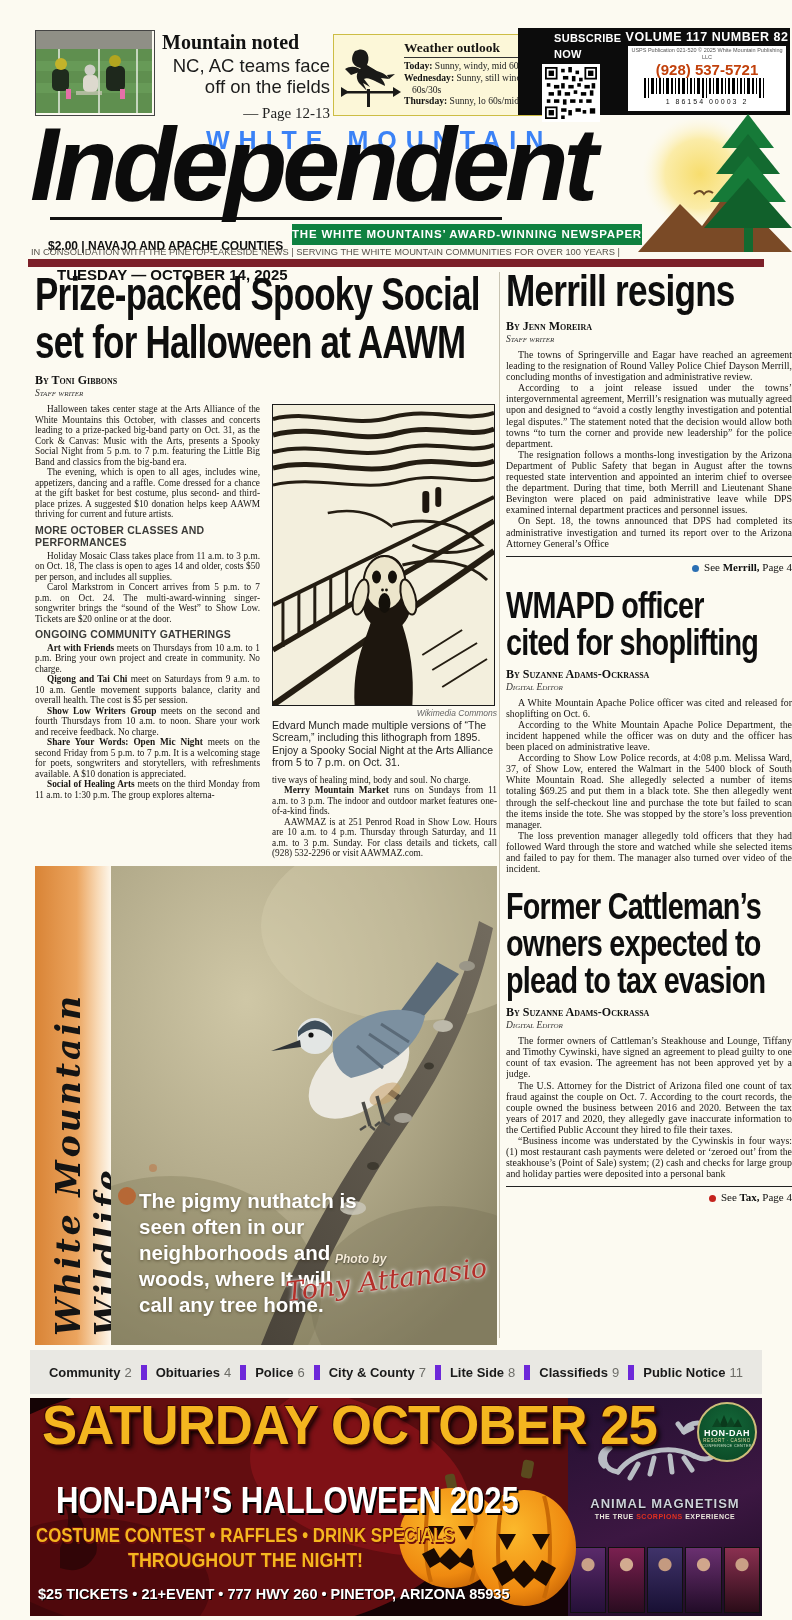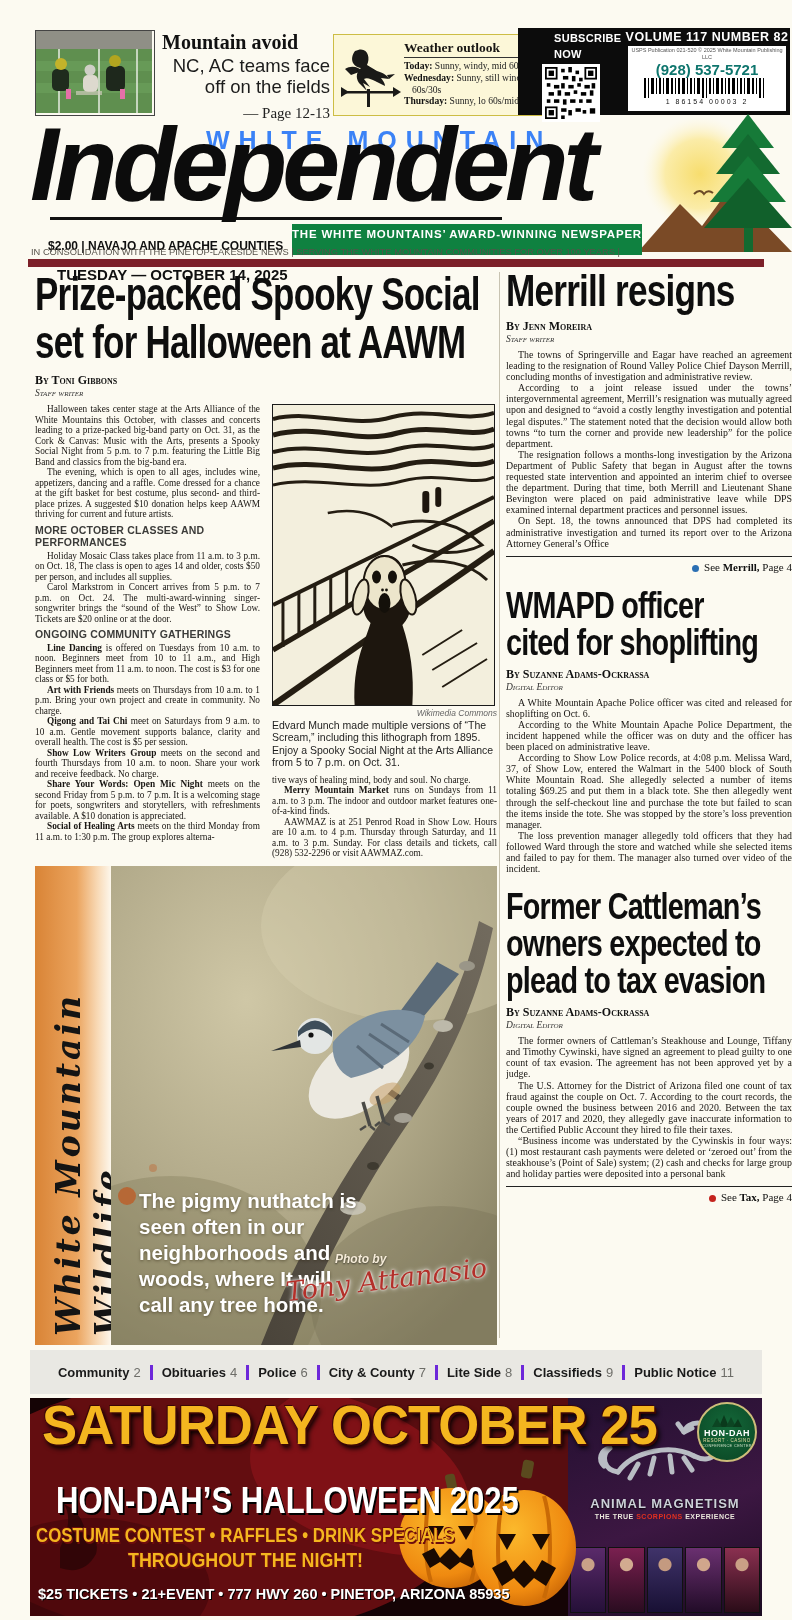--- a/index.html
+++ b/index.html
@@ -22,32 +22,32 @@
   .wline b{color:#111;}
 
   .subscribe{left:518px;top:28px;width:272px;height:87px;background:#0c0c0c;display:flex;}
   .sub-left{width:106px;display:flex;flex-direction:column;align-items:center;}
   .sub-label{font:bold 11px/16px "Liberation Sans",sans-serif;color:#fff;letter-spacing:.3px;margin-top:2px;margin-left:36px;}
   .qr{background:#fff;padding:3px;margin-top:2px;line-height:0;}
   .sub-right{flex:1;display:flex;flex-direction:column;}
   .sub-vol{font:bold 12.5px/18px "Liberation Sans",sans-serif;color:#fff;text-align:center;letter-spacing:.5px;}
   .sub-panel{background:#fff;margin:0 4px 4px 4px;flex:1;text-align:center;padding-top:1px;}
   .sub-usps{font:5.5px/7px "Liberation Sans",sans-serif;color:#555;}
-  .sub-phone{font:bold 15px/17px "Liberation Sans",sans-serif;color:#0f766e;}
+  .sub-phone{font:bold 15px/17px "Liberation Sans",sans-serif;color:#c2410c;}
   .sub-digits{font:7px/7px "Liberation Sans",sans-serif;color:#111;letter-spacing:2px;}
 
   
   .mast-art{left:598px;top:112px;}
   .mast-kicker{left:206px;top:126px;font:bold 25px "Liberation Sans",sans-serif;color:#3b82f6;letter-spacing:9px;}
   .mast-title{left:30px;top:112px;font:italic 800 104px/104px "Liberation Sans",sans-serif;
               letter-spacing:-5px;color:#0c0c0c;z-index:3;}
   .mast-rule{left:50px;top:217px;width:452px;height:2.5px;background:#111;z-index:2;}
   .mast-date{left:57px;top:221px;font:bold 15px "Liberation Sans",sans-serif;color:#0f0f0f;z-index:4;margin-top:45px;}
   .mast-price{left:48px;top:239px;font:bold 12px "Liberation Sans",sans-serif;color:#0f0f0f;z-index:4;}
-  .green-banner{left:292px;top:224px;width:350px;height:31px;background:#0f8140;z-index:4;
+  .green-banner{left:292px;top:224px;width:350px;height:21px;background:#0f8140;z-index:4;
     font:bold 11.5px/21px "Liberation Sans",sans-serif;color:#fff;text-align:center;letter-spacing:.8px;}
   .tagline{left:31px;top:247px;width:618px;font:9.3px/11px "Liberation Sans",sans-serif;color:#56524a;z-index:4;}
   .maroon-bar{left:28px;top:259px;width:736px;height:8px;background:#7c2029;z-index:4;}
 
   
   .hl{display:block;white-space:nowrap;transform:scaleX(.76);transform-origin:0 50%;
       font:bold 46px/48px "Liberation Sans",sans-serif;letter-spacing:-1px;color:#0e0e0e;}
   .hl2{display:block;white-space:nowrap;transform:scaleX(.8);transform-origin:0 50%;
       font:bold 36px/37px "Liberation Sans",sans-serif;letter-spacing:-1px;color:#0e0e0e;}
   .hl2-big{font-size:44px;line-height:45px;}
@@ -89,21 +89,21 @@
     font:bold 20.5px/26px "Liberation Sans",sans-serif;color:#fff;text-shadow:0 1px 3px rgba(40,30,10,.5);}
   .wl-photoby{position:absolute;left:300px;top:386px;font:italic bold 12px "Liberation Sans",sans-serif;
     color:#f6ecd9;text-shadow:0 1px 2px rgba(0,0,0,.6);}
   .wl-sig{position:absolute;left:250px;top:398px;font:italic 27px "DejaVu Serif",serif;color:#b3302a;
     transform:rotate(-7deg);text-shadow:0 0 2px #fff,0 0 5px #fff;}
 
   
   .index-bar{left:30px;top:1350px;width:732px;height:44px;background:#e9e8e3;
     display:flex;align-items:center;justify-content:center;}
   .ix{font:bold 13px "Liberation Sans",sans-serif;color:#1a1a1a;padding:0 9px;white-space:nowrap;}
-  .ix + .ix{border-left:3px solid #6d28d9;}
+  .ix + .ix{border-left:6px solid #6d28d9;}
   .ix .pg{font:400 13px "Liberation Sans",sans-serif;font-style:normal;color:#6d6d68;margin-left:4px;}
 
   
   .ad{left:30px;top:1398px;width:732px;height:218px;background:#140405;overflow:hidden;}
   .ad-bg{position:absolute;left:0;top:0;}
   .ad-right{position:absolute;left:538px;top:0;width:194px;height:218px;
     background:linear-gradient(160deg,#241031,#3c1742 55%,#1b0b22);z-index:2;}
   .band-title{position:absolute;left:0;top:98px;width:100%;text-align:center;
     font:bold 13px "Liberation Sans",sans-serif;color:#ccd1d8;letter-spacing:1px;text-shadow:0 1px 2px #000;}
   .band-sub{position:absolute;left:0;top:115px;width:100%;text-align:center;
@@ -149,21 +149,21 @@
       <rect x="47" y="44" width="15" height="17" rx="5" fill="#ddd9ce"></rect>
       <circle cx="54" cy="39" r="5.5" fill="#cfcfc6"></circle>
       <rect x="70" y="35" width="19" height="25" rx="5" fill="#1e281c"></rect>
       <circle cx="79" cy="30" r="6" fill="#b3a51f"></circle>
       <rect x="84" y="58" width="5" height="10" fill="#e470a8"></rect>
       <rect x="30" y="58" width="5" height="10" fill="#e470a8"></rect>
       <rect x="40" y="60" width="26" height="4" fill="#cfcabb" opacity=".7"></rect>
     </svg>
   </div>
   <div class="abs teaser-text">
-    <div class="teaser-title">Mountain avoid</div>
+    <div class="teaser-title">Mountain noted</div>
     <div class="teaser-sub">NC, AC teams face off on the fields</div>
     <div class="teaser-page">— Page 12-13</div>
   </div>
 
   <div class="abs weather">
     <div class="weather-eagle">
       <svg width="64" height="68" viewBox="0 0 64 68">
         <g fill="#1a1a18">
           <rect x="30" y="48" width="3" height="18"></rect>
           <rect x="4" y="50" width="52" height="2.5"></rect>
@@ -323,21 +323,20 @@
       <div class="by-role">Staff writer</div>
     </div>
     <div class="cols">
       <div class="lead-col">
         <p class="bp"><b></b><span>Halloween takes center stage at the Arts Alliance of the White Mountains this October, with classes and concerts leading to a prize-packed big-band party on Oct. 31, as the Cork &amp; Canvas: Music with the Arts, presents a Spooky Social Night from 5 p.m. to 7 p.m. featuring the Little Big Band and classics from the big-band era.</span></p>
         <p class="bp"><b></b><span>The evening, which is open to all ages, includes wine, appetizers, dancing and a raffle. Come dressed for a chance at the gift basket for best costume, plus second- and third-place prizes. A suggested $10 donation helps keep AAWM thriving for current and future artists.</span></p>
         <div class="subhead">MORE OCTOBER CLASSES AND PERFORMANCES</div>
         <p class="bp"><b></b><span>Holiday Mosaic Class takes place from 11 a.m. to 3 p.m. on Oct. 18, The class is open to ages 14 and older, costs $50 per person, and includes all supplies.</span></p>
         <p class="bp"><b></b><span>Carol Markstrom in Concert arrives from 5 p.m. to 7 p.m. on Oct. 24. The multi-award-winning singer-songwriter brings the “sound of the West” to Show Low. Tickets are $20 online or at the door.</span></p>
         <div class="subhead">ONGOING COMMUNITY GATHERINGS</div>
-        <p class="bp"><b>Line Dancing</b><span> is offered on Tuesdays from 10 a.m. to noon. Beginners meet from 10 to 11 a.m., and High Beginners meet from 11 a.m. to noon. The cost is $3 for one class or $5 for both.</span></p>
         <p class="bp"><b>Art with Friends</b><span> meets on Thursdays from 10 a.m. to 1 p.m. Bring your own project and create in community. No charge.</span></p>
         <p class="bp"><b>Qigong and Tai Chi</b><span> meet on Saturdays from 9 a.m. to 10 a.m. Gentle movement supports balance, clarity and overall health. The cost is $5 per session.</span></p>
         <p class="bp"><b>Show Low Writers Group</b><span> meets on the second and fourth Thursdays from 10 a.m. to noon. Share your work and receive feedback. No charge.</span></p>
         <p class="bp"><b>Share Your Words: Open Mic Night</b><span> meets on the second Friday from 5 p.m. to 7 p.m. It is a welcoming stage for poets, songwriters and storytellers, with refreshments available. A $10 donation is appreciated.</span></p>
         <p class="bp"><b>Social of Healing Arts</b><span> meets on the third Monday from 11 a.m. to 1:30 p.m. The group explores alterna-</span></p>
       </div>
       <div class="lead-col">
         <div class="scream-fig">
           <svg width="221" height="300" viewBox="0 0 222 300" preserveAspectRatio="none">
             <rect width="222" height="300" fill="#f3efdd"></rect>

